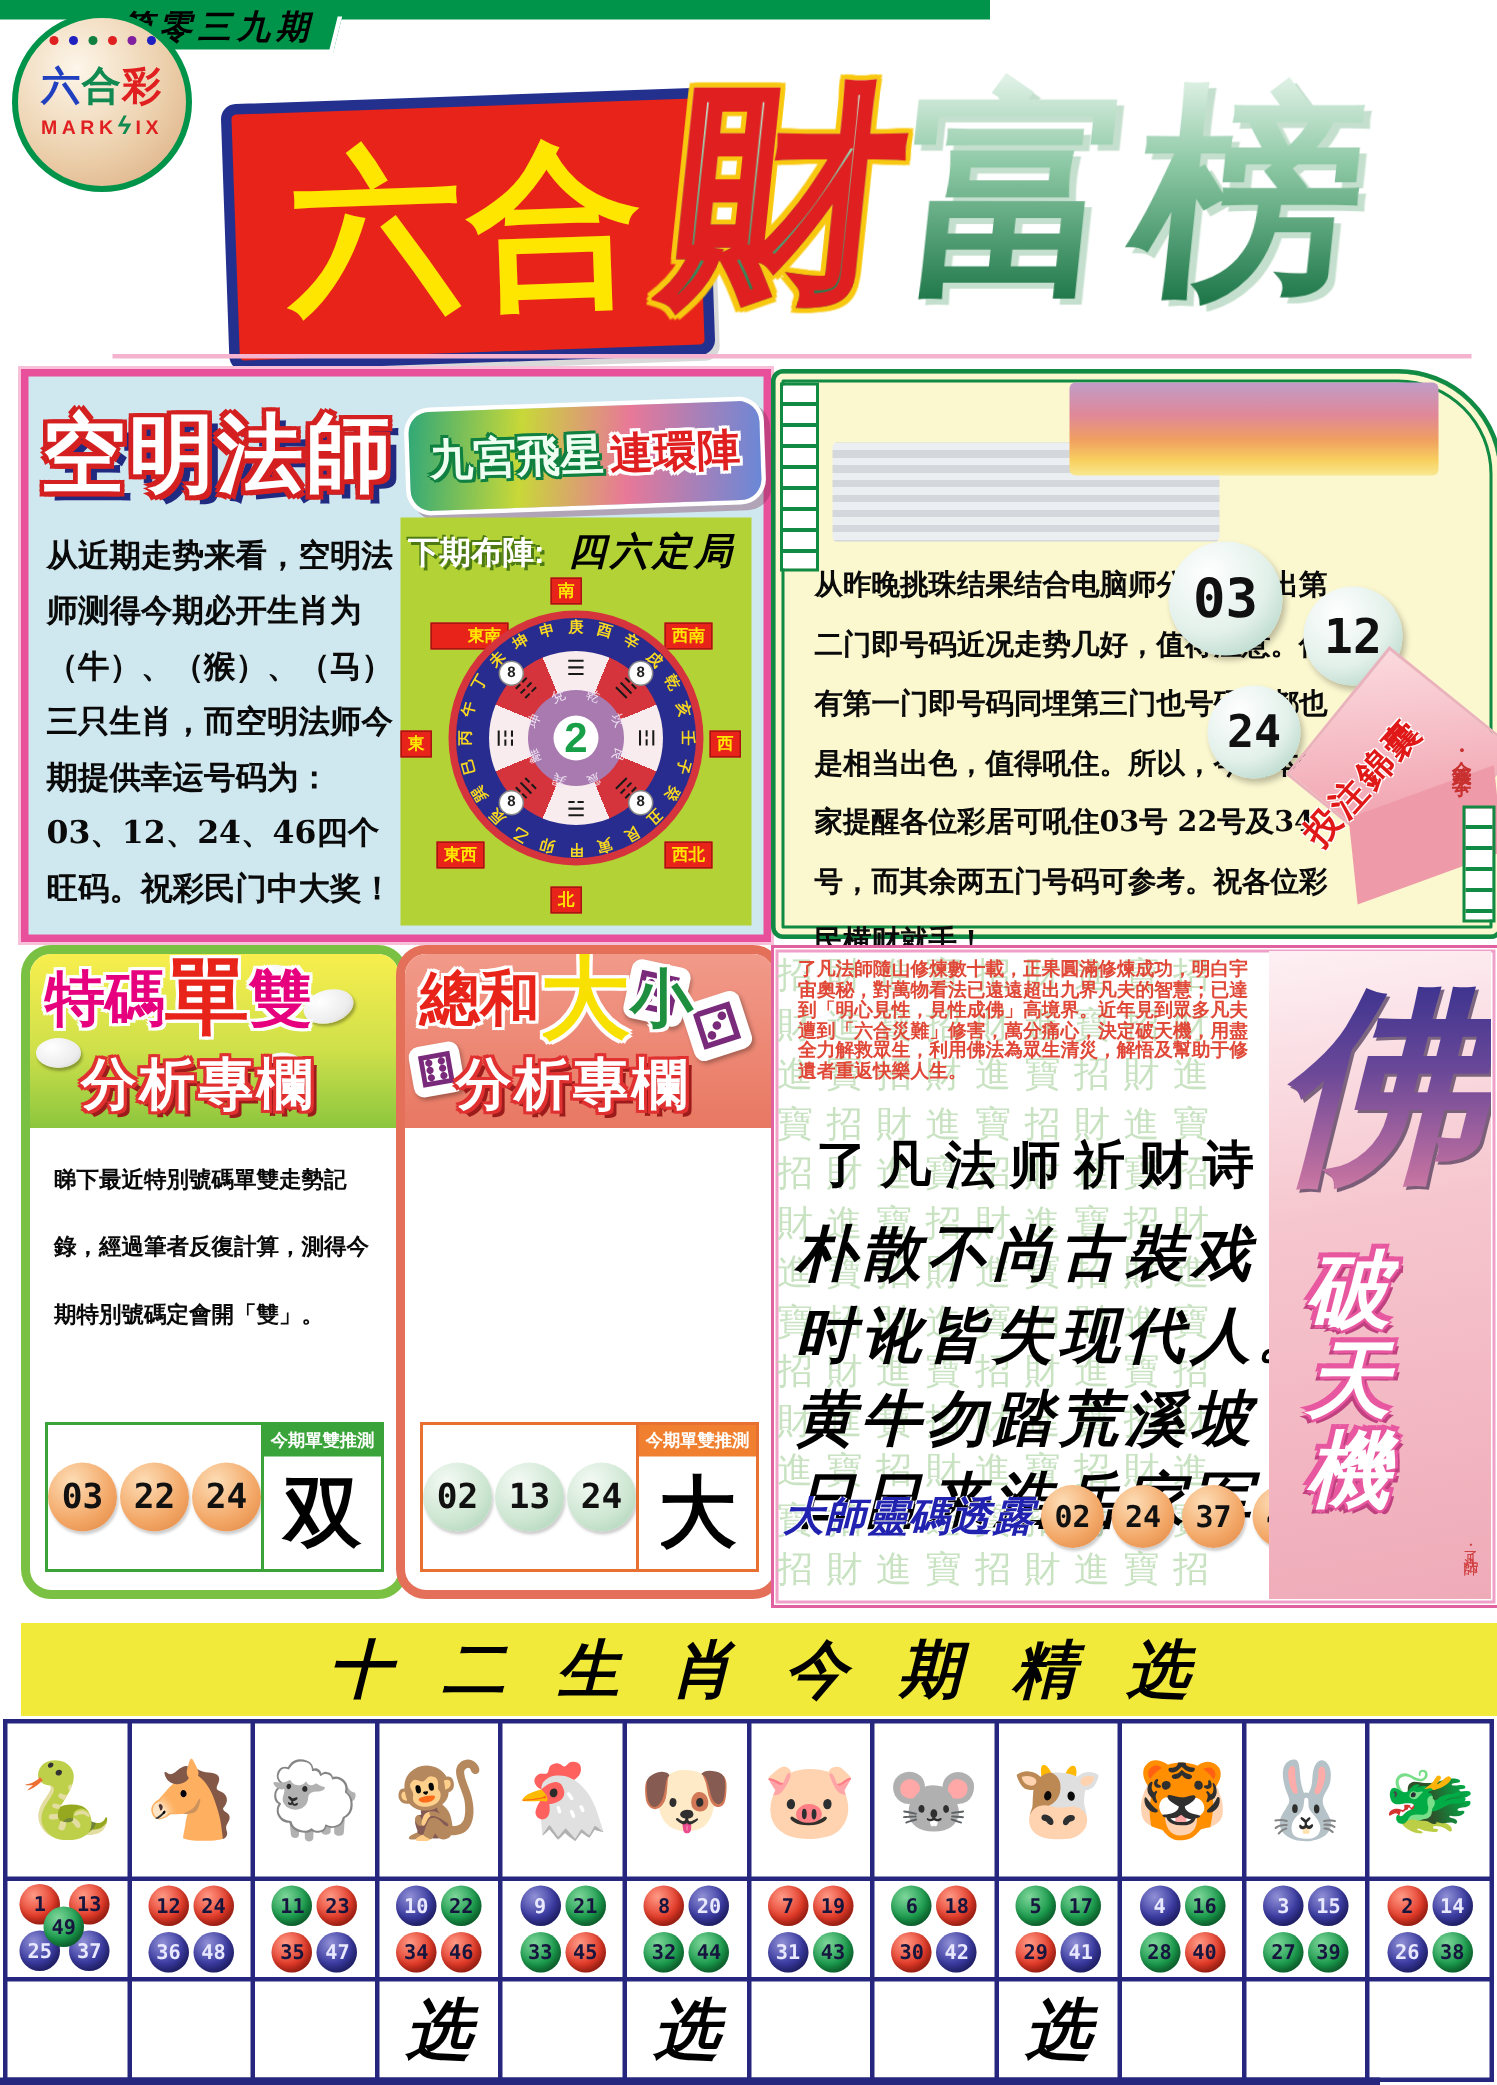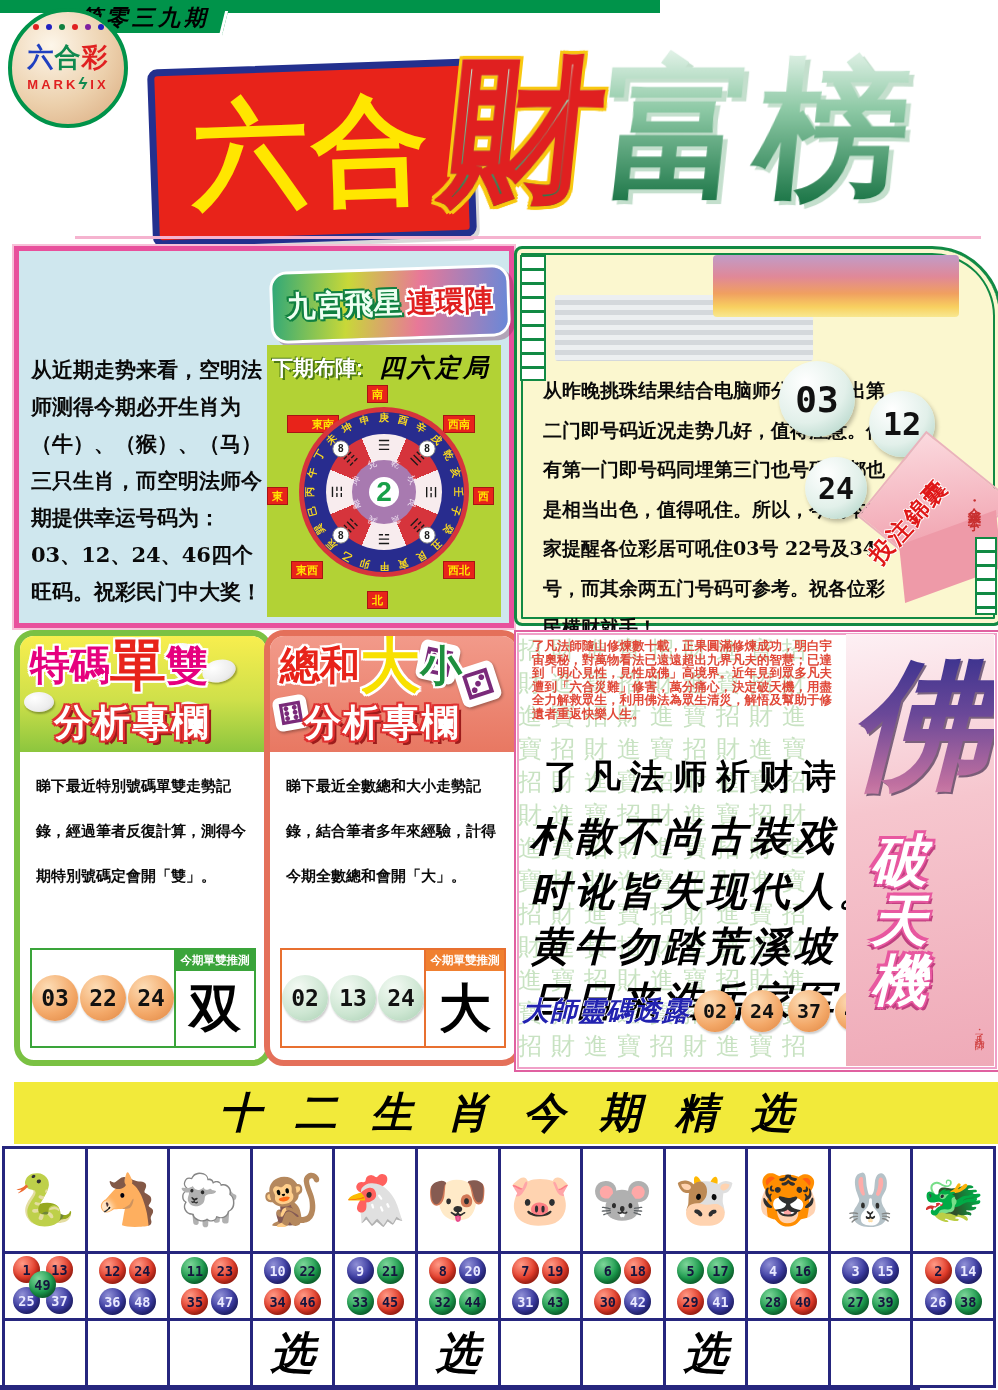--- a/index.html
+++ b/index.html
@@ -178,20 +178,21 @@
   <div class="abs t-liuhe">
     <span>六合</span>
   </div>
   <div class="abs t-cfb">
     <span class="cai">財</span>
     <span class="fub">富榜</span>
   </div>
   <div class="abs pink-rule"></div>
 
   <div class="abs km">
+    <div class="abs km-master">空明法師</div>
     <div class="abs km-rainbow">
       <span class="km-stars">九宮飛星</span>
       <span class="km-chain">連環陣</span>
     </div>
     <div class="abs km-body">从近期走势来看，空明法师测得今期必开生肖为（牛）、（猴）、（马）三只生肖，而空明法师今期提供幸运号码为：03、12、24、46四个旺码。祝彩民门中大奖！</div>
     <div class="abs km-sub">
       <div class="abs km-bar">
         <span class="lbl">下期布陣:</span>
         <span class="val">四六定局</span>
       </div>
@@ -320,21 +321,20 @@
       <div class="die" style="left:4px;top:60px;width:34px;height:34px;font-size:28px;transform:rotate(-10deg)">
           <span>⚅</span>
         </div>
       <div class="ph-line1">
         <span class="tB1 sw">總和</span>
         <span class="tB2 sw">大</span>
         <span class="tB3 sw">小</span>
       </div>
       <div class="ph-line2">分析專欄</div>
     </div>
-    <div class="pan-body">睇下最近全數總和大小走勢記錄，結合筆者多年來經驗，計得今期全數總和會開「大」。</div>
     <div class="pbox">
       <div class="pbox-balls">
           <div class="pale-ball">02</div>
           <div class="pale-ball">13</div>
           <div class="pale-ball">24</div>
         </div>
       <div class="pbox-right">
         <div class="pbox-lbl">今期單雙推測</div>
         <div class="pbox-val">大</div>
       </div>

